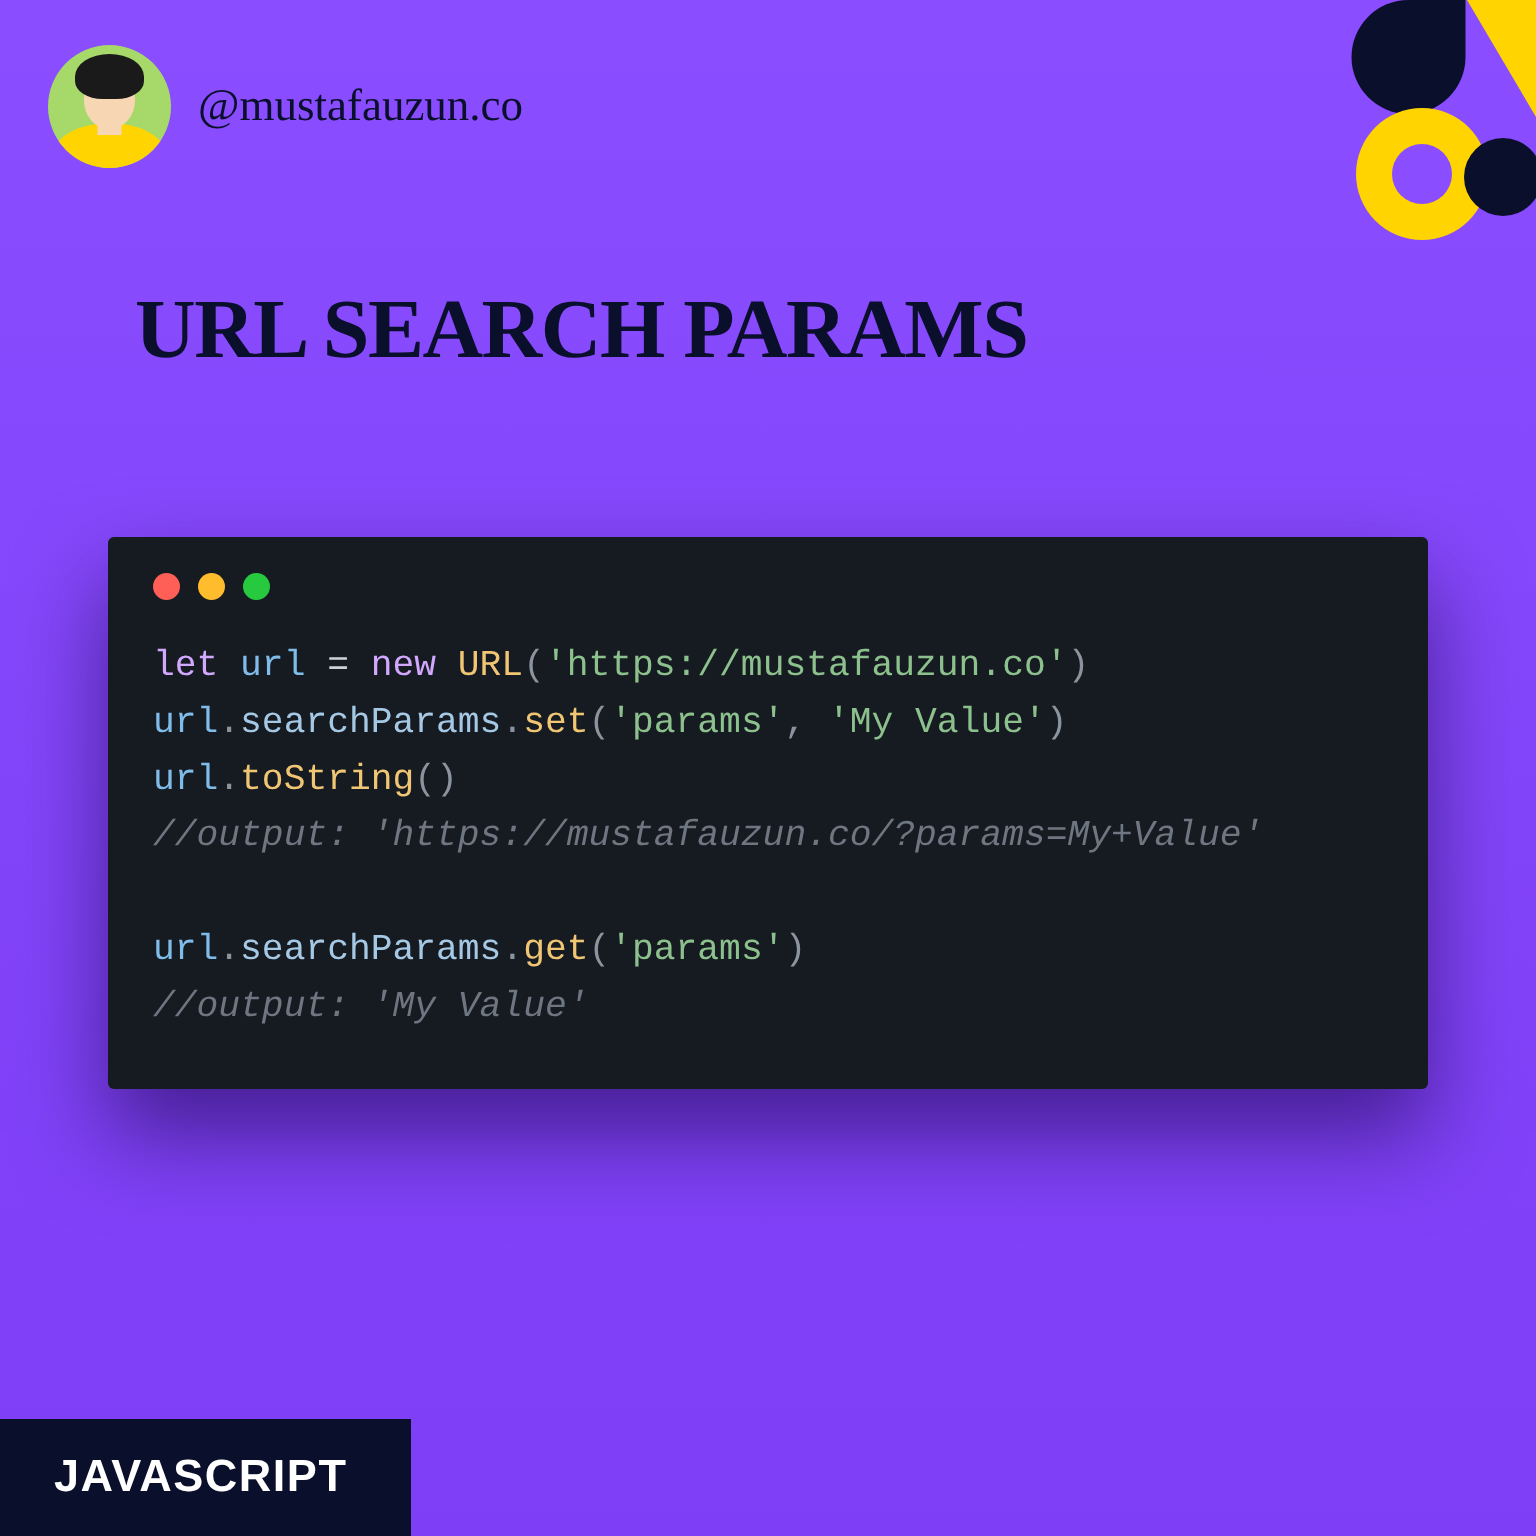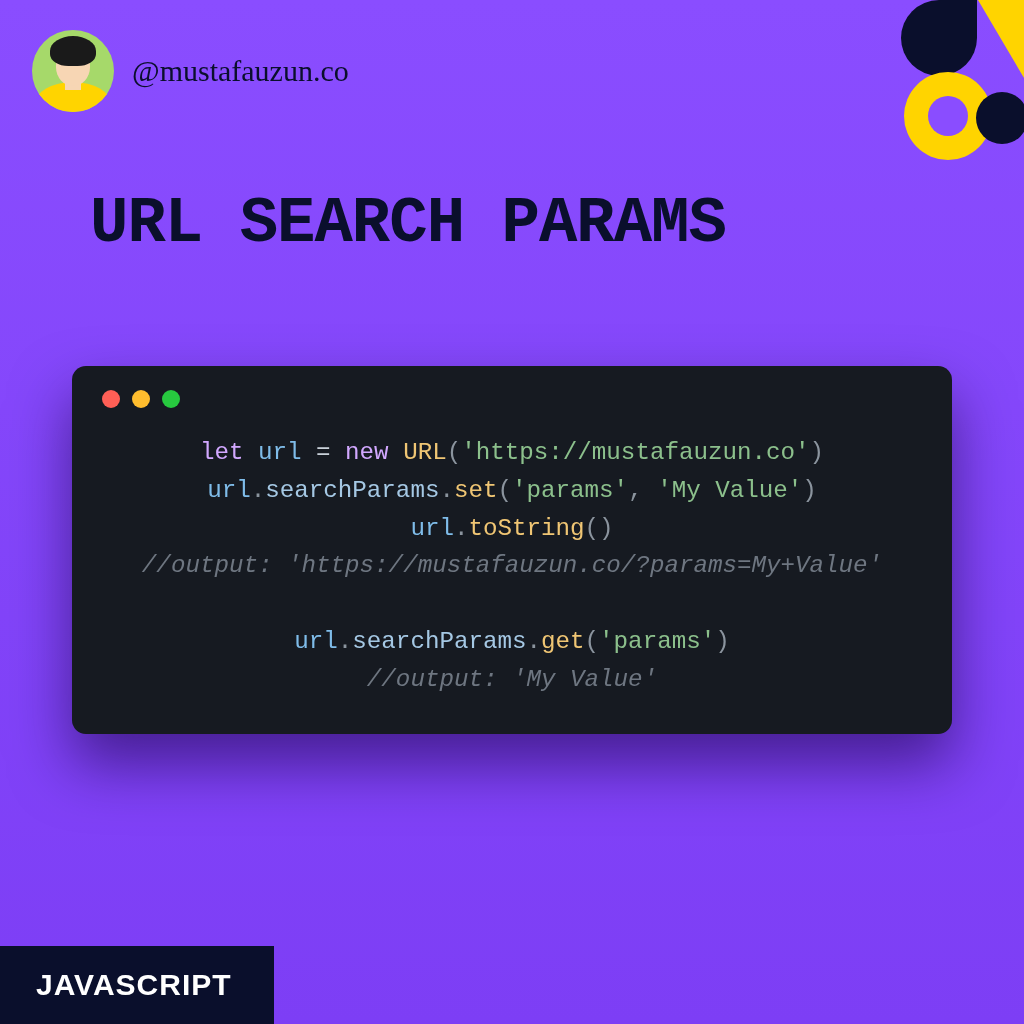--- a/index.html
+++ b/index.html
@@ -63,38 +63,37 @@
 
   
   .corner-logo {
     position: absolute;
     top: 0; right: 0;
     width: 180px; height: 170px;
   }
 
   
   .title {
-    font-family: Liberation Mono, monospace;
+    font-family: Liberation Serif, serif;
     font-weight: 900;
-    font-size: 64px;
+    font-size: 56px;
     letter-spacing: -1px;
     color: #0a0f2c;
     margin: 80px 0 16px 90px;
     line-height: 1;
   }
 
   
   .code-window {
     margin: 110px auto 0 auto;
     width: 880px;
     background: #161a21;
-    border-radius: 14px;
+    border-radius: 4px;
     padding: 24px 30px 36px 30px;
     box-shadow: 0 30px 60px rgba(20, 0, 60, 0.55);
-    text-align: center;
   }
   .traffic {
     display: flex;
     gap: 12px;
     margin-bottom: 26px;
   }
   .dot { width: 18px; height: 18px; border-radius: 50%; }
   .dot.red { background: #ff5f56; }
   .dot.yellow { background: #ffbd2e; }
   .dot.green { background: #27c93f; }

